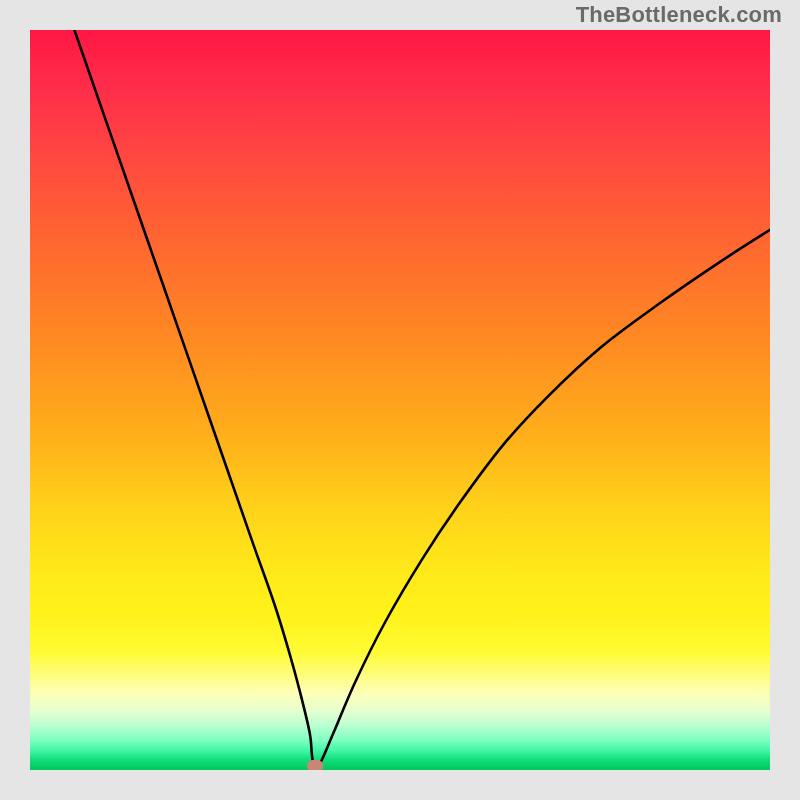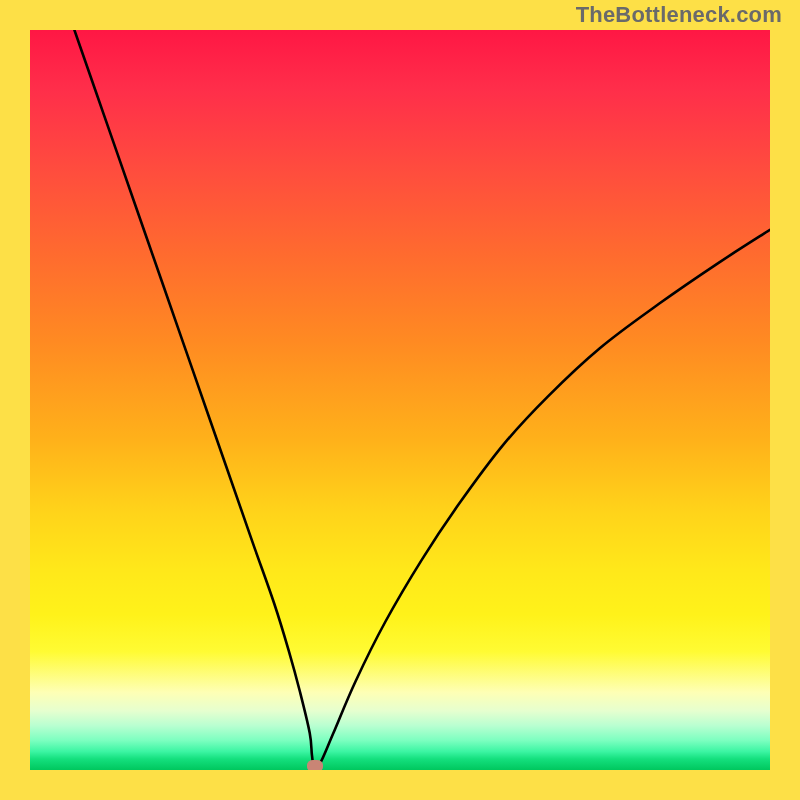--- a/index.html
+++ b/index.html
@@ -1,21 +1,21 @@
 <!DOCTYPE html>
 <html><head>
 <meta charset="utf-8">
 <style>
   * { margin: 0; padding: 0; box-sizing: border-box; }
   html, body { width: 800px; height: 800px; overflow: hidden; background: #000; }
   .container {
     position: relative;
     width: 800px;
     height: 800px;
-    background: #fde047;
+    background: #e5e5e5;
   }
   .watermark {
     position: absolute;
     top: 2px;
     right: 18px;
     font-family: Arial, Helvetica, sans-serif;
     font-size: 22px;
     font-weight: 600;
     color: #6a6a6a;
     letter-spacing: 0.2px;

